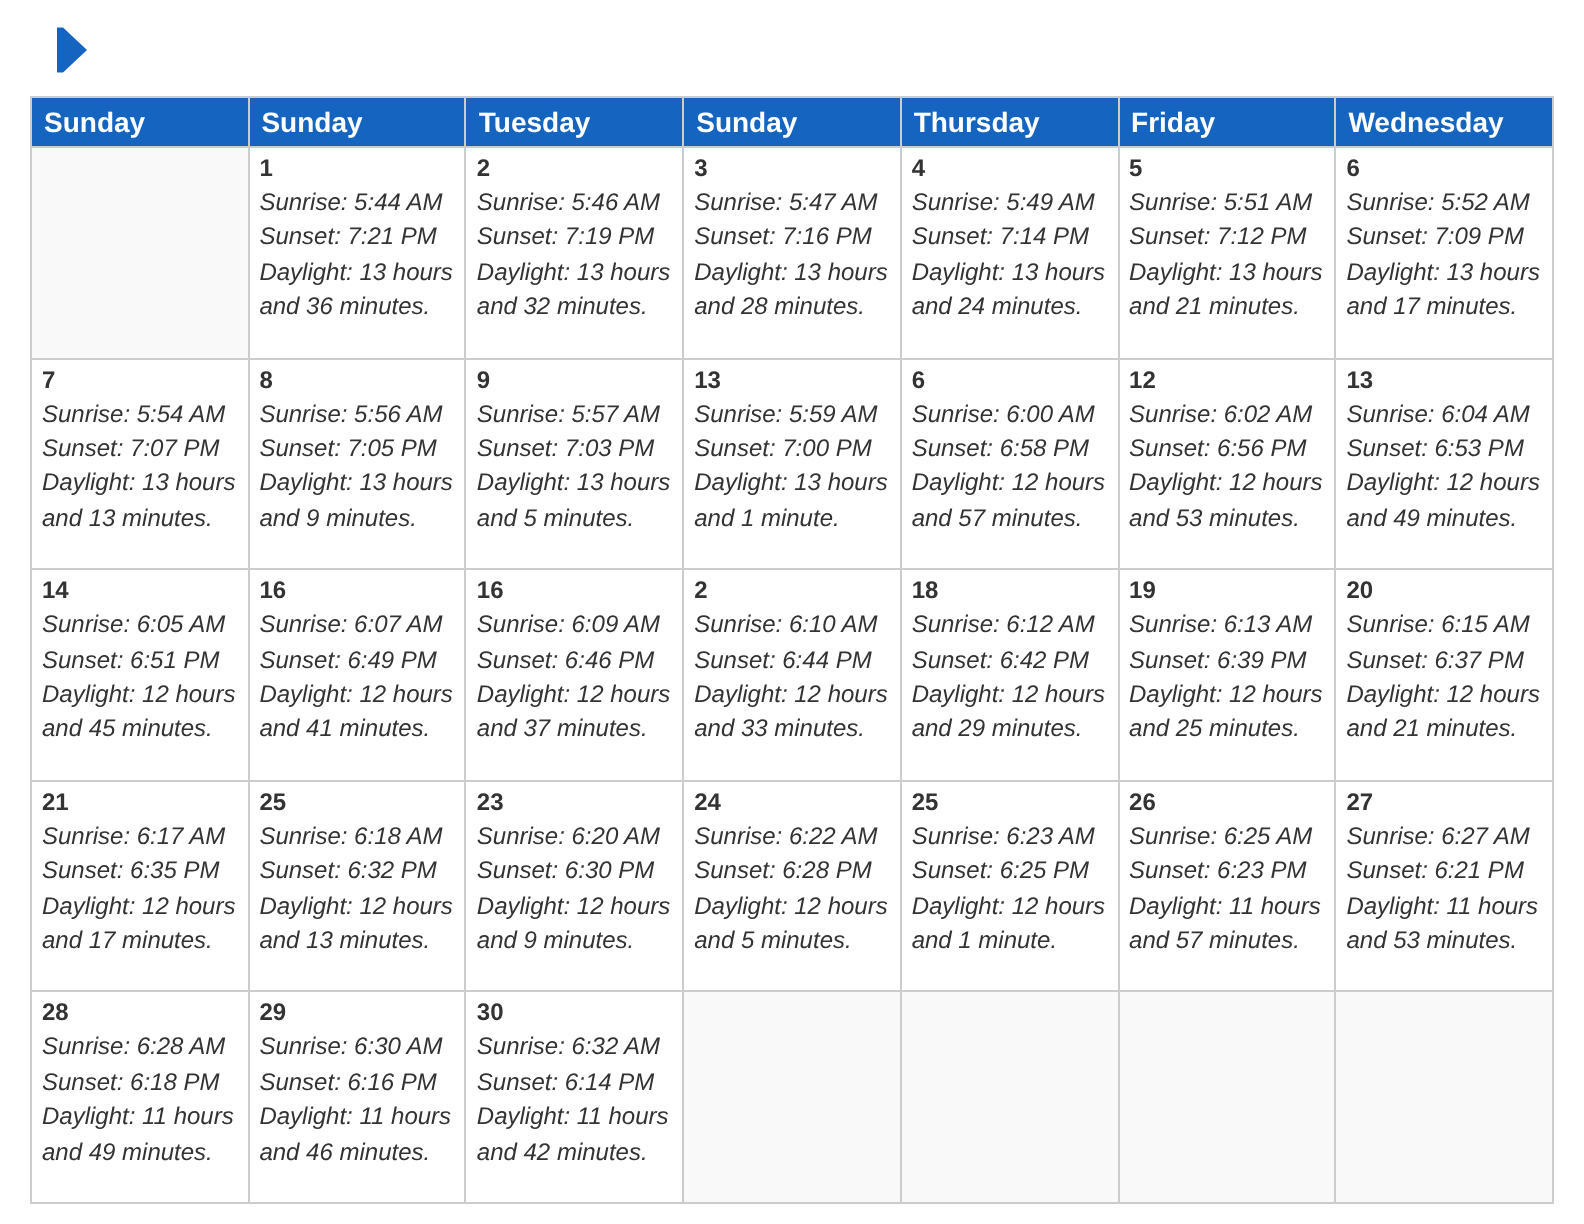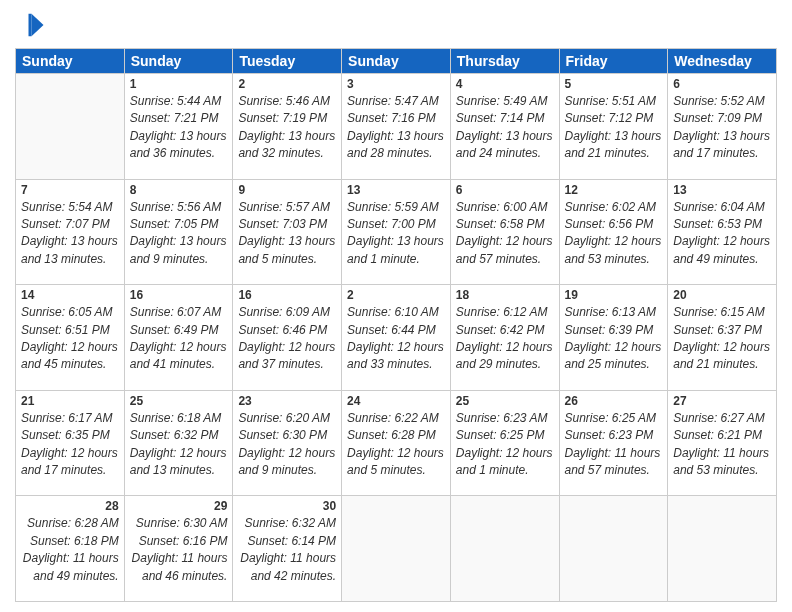--- a/index.html
+++ b/index.html
@@ -85,21 +85,20 @@
       font-size: 12px;
       color: #333;
       line-height: 1.45;
       font-style: italic;
     }
     .empty-cell {
       background: #f9f9f9;
     }
     .last-row td {
       height: 75px;
-      text-align: right;
     }
   </style>
 </head>
 <body>
 
 <div class="page">
   <div class="header">
     <div class="logo">
       <svg class="logo-icon" viewBox="0 0 40 40">
         <polygon points="22,5 38,20 22,35" fill="#1565C0"></polygon>

